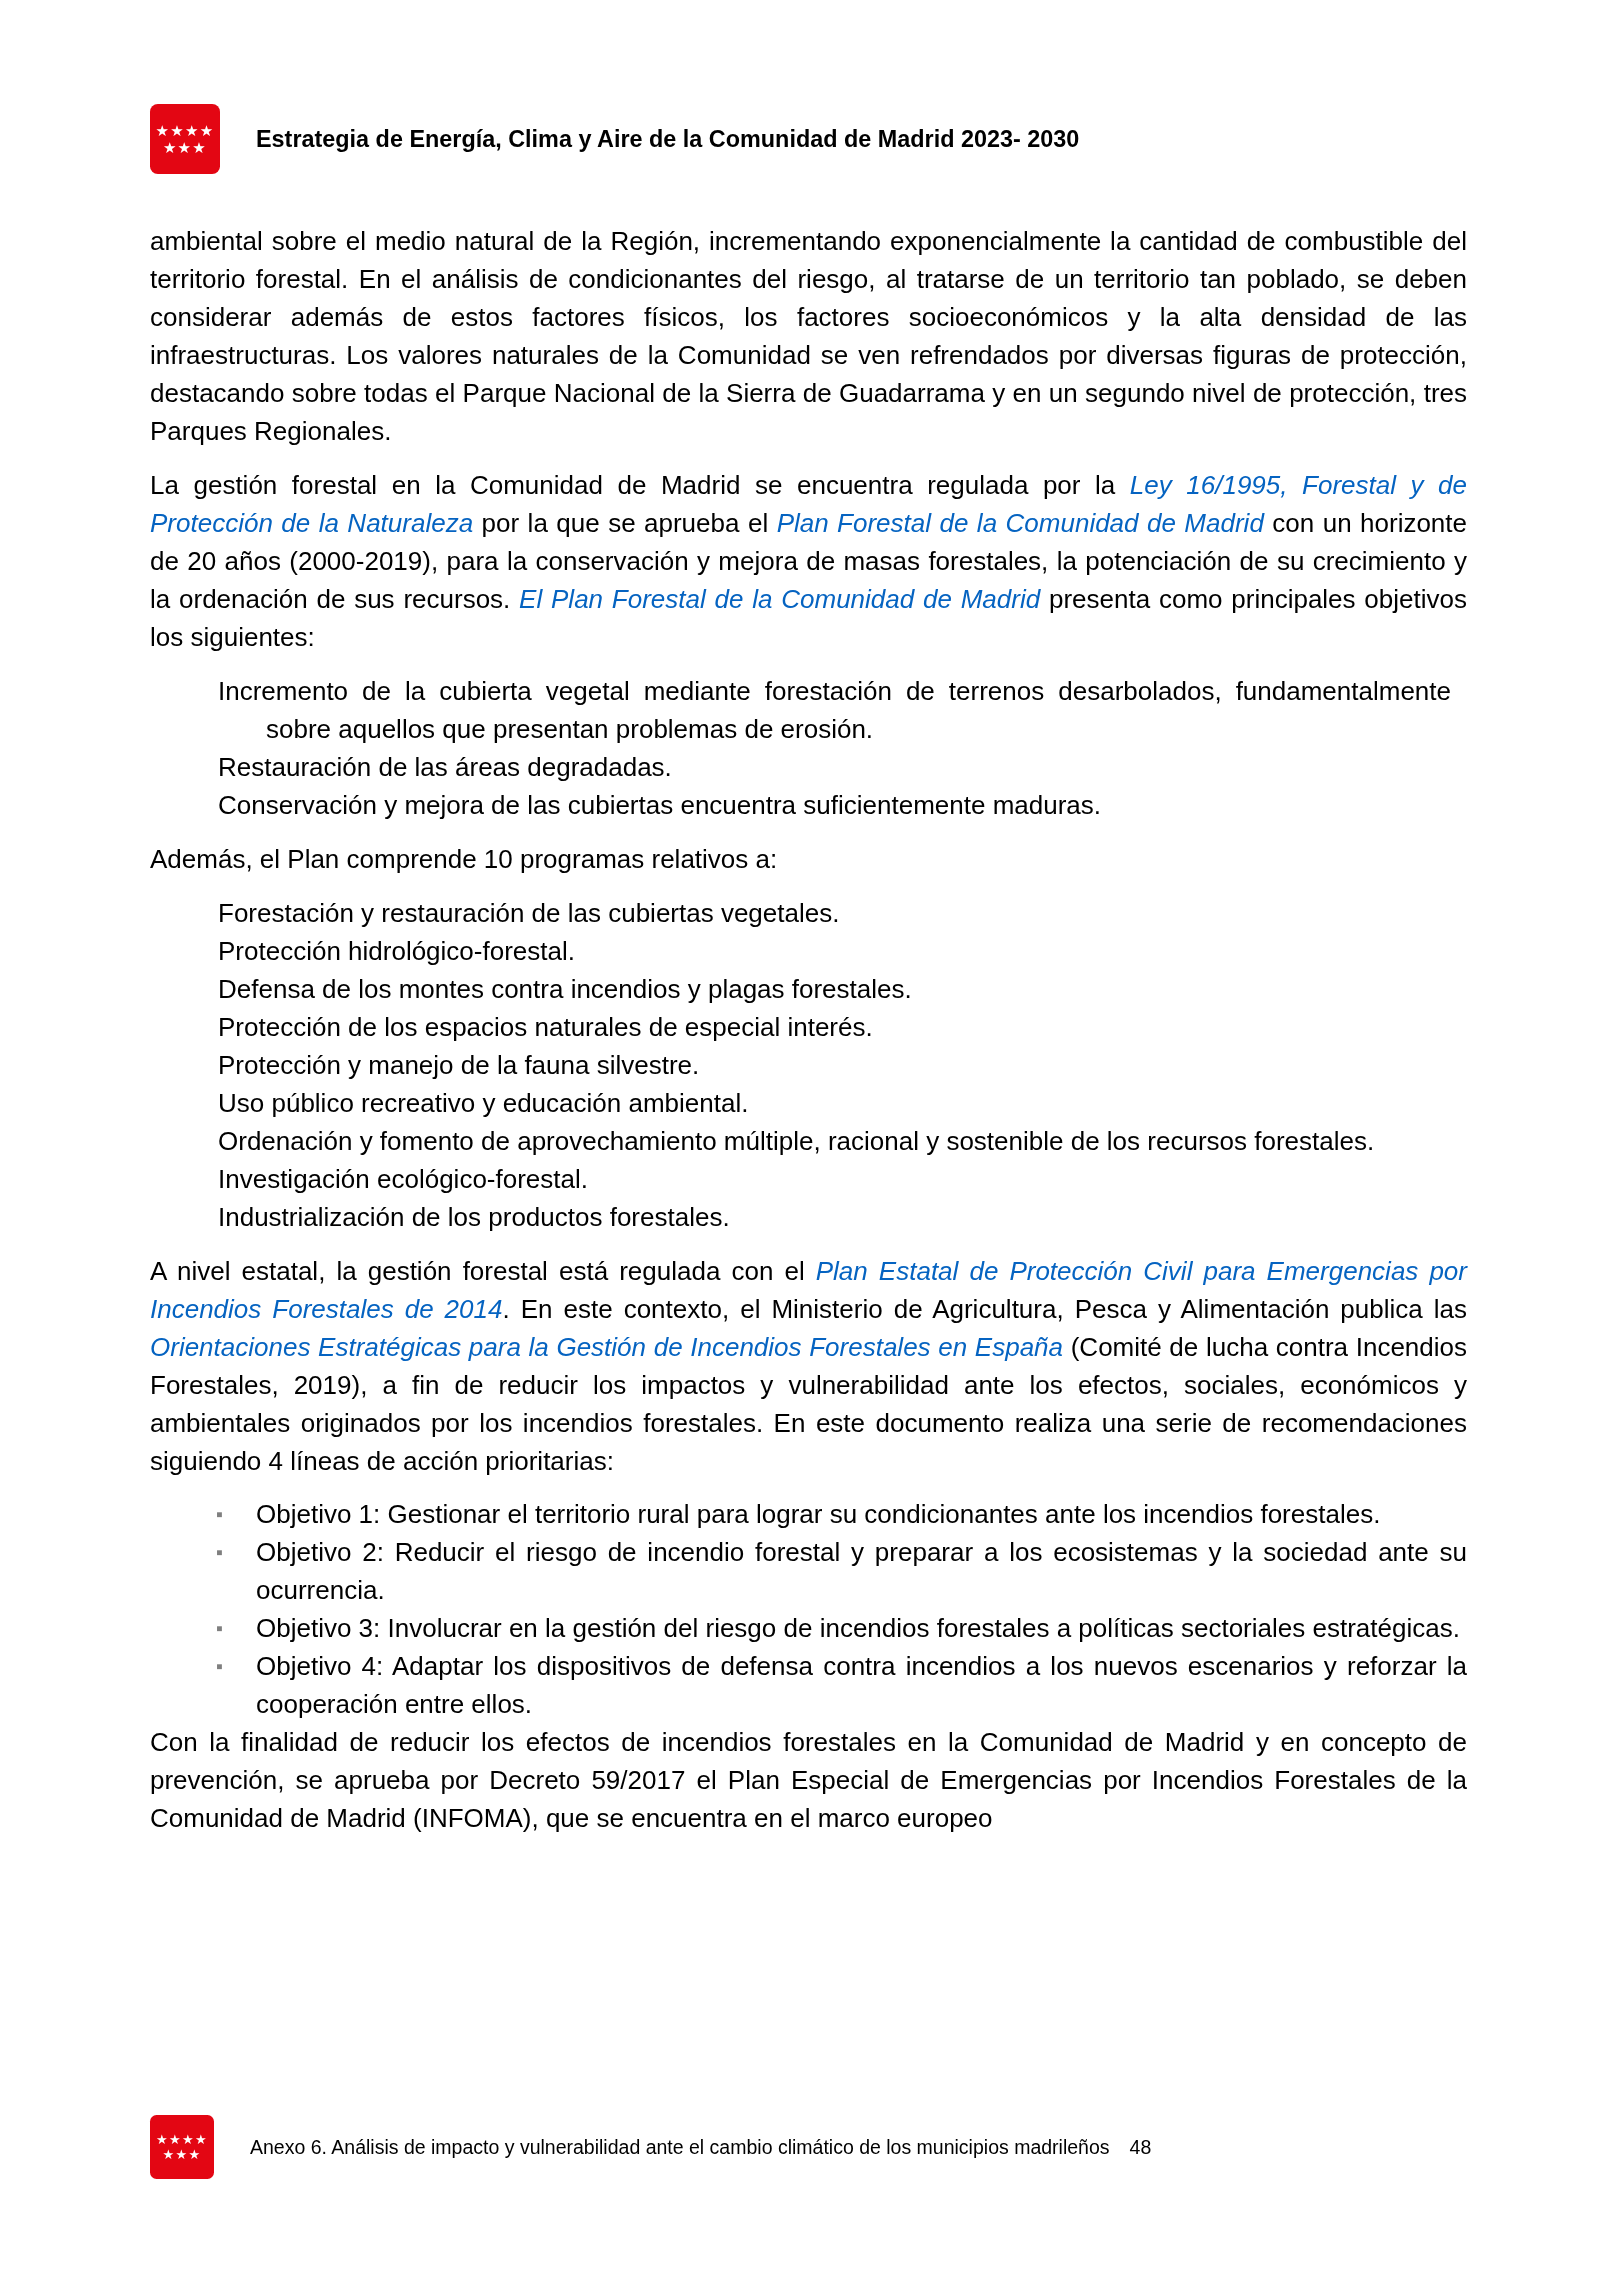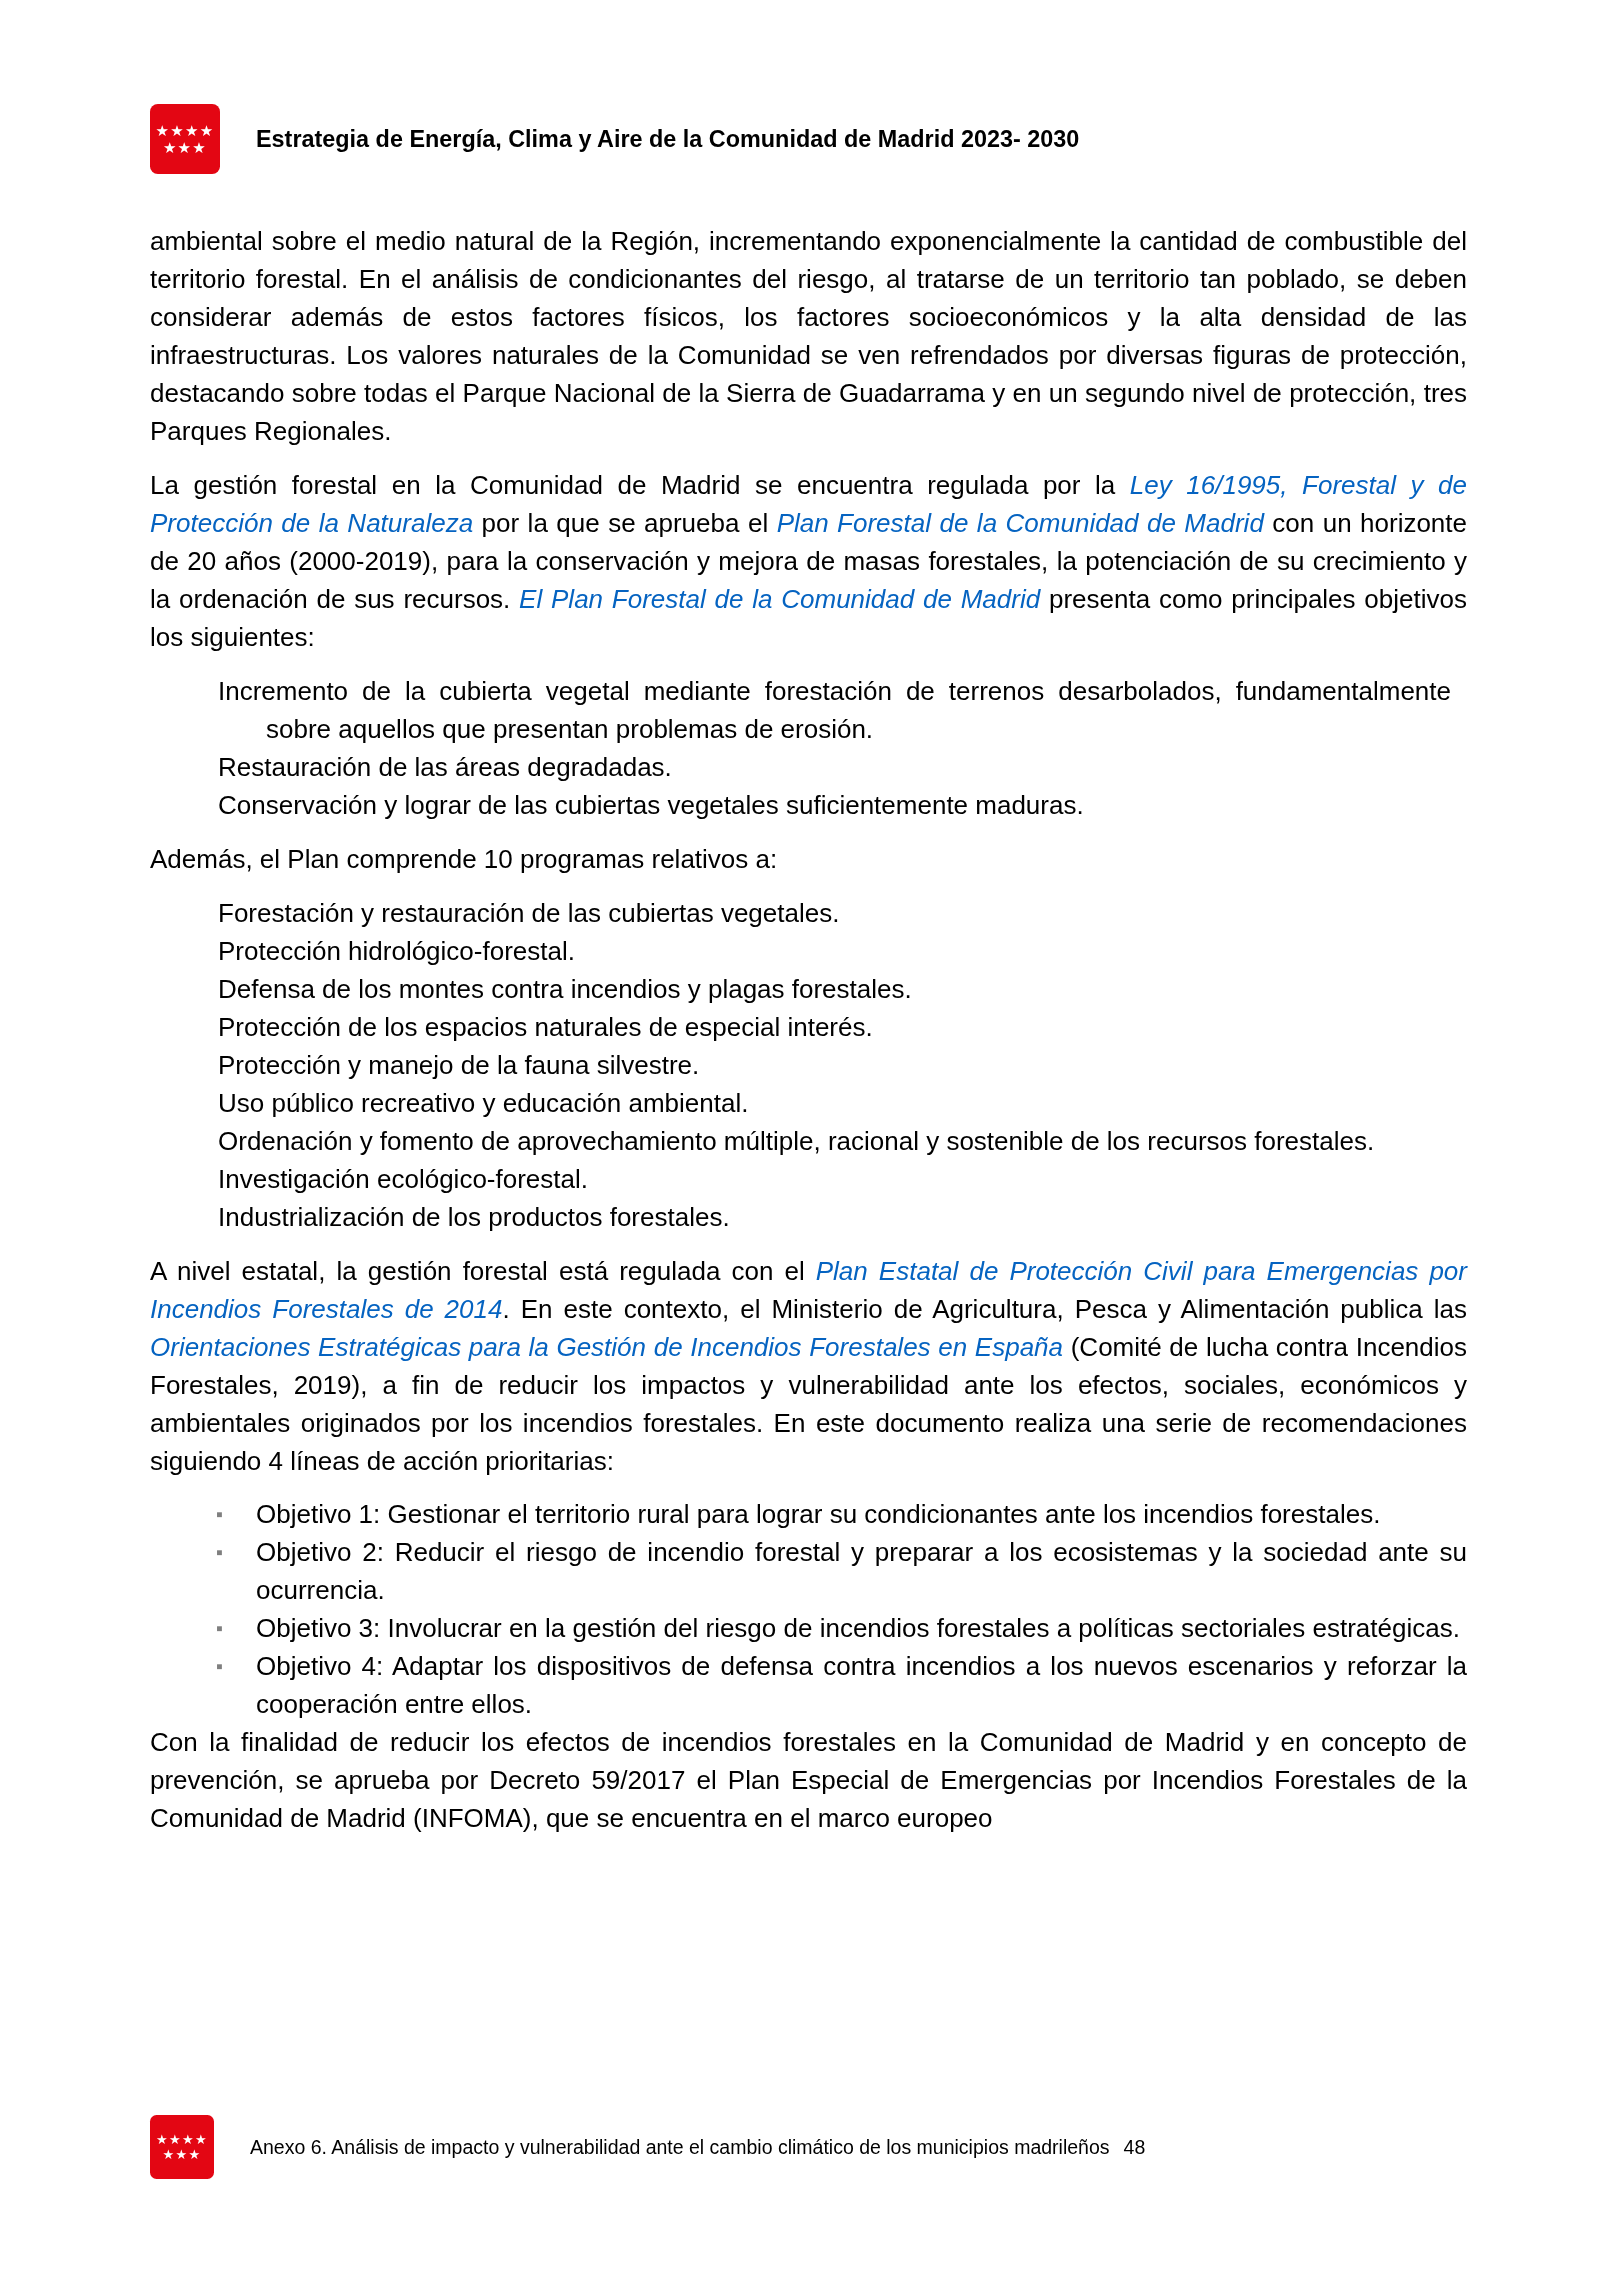--- a/index.html
+++ b/index.html
@@ -90,42 +90,42 @@
     right: 150px;
     top: 2115px;
     display: flex;
     align-items: center;
     gap: 36px;
   }
   .footer-text {
     font-size: 19.5px;
     color: #000000;
   }
-  .page-number { margin-left: 14px; }
+  .page-number { margin-left: 20px; }
 </style>
 </head>
 <body>
 
 <div class="page">
 
   <div class="doc-header">
     <div class="logo">
       <div class="stars-row">★★★★</div>
       <div class="stars-row">★★★</div>
     </div>
     <div class="header-title">Estrategia de Energía, Clima y Aire de la Comunidad de Madrid 2023- 2030</div>
   </div>
 
   <div class="doc-body">
       <p class="para"><span class="run">ambiental sobre el medio natural de la Región, incrementando exponencialmente la cantidad de combustible del territorio forestal. En el análisis de condicionantes del riesgo, al tratarse de un territorio tan poblado, se deben considerar además de estos factores físicos, los factores socioeconómicos y la alta densidad de las infraestructuras. Los valores naturales de la Comunidad se ven refrendados por diversas figuras de protección, destacando sobre todas el Parque Nacional de la Sierra de Guadarrama y en un segundo nivel de protección, tres Parques Regionales.</span></p>
       <p class="para"><span class="run">La gestión forestal en la Comunidad de Madrid se encuentra regulada por la </span><span class="doclink">Ley 16/1995, Forestal y de Protección de la Naturaleza</span><span class="run"> por la que se aprueba el </span><span class="doclink">Plan Forestal de la Comunidad de Madrid</span><span class="run"> con un horizonte de 20 años (2000-2019), para la conservación y mejora de masas forestales, la potenciación de su crecimiento y la ordenación de sus recursos. </span><span class="doclink">El Plan Forestal de la Comunidad de Madrid</span><span class="run"> presenta como principales objetivos los siguientes:</span></p>
       <div class="list-plain">
         <p class="li-plain">Incremento de la cubierta vegetal mediante forestación de terrenos desarbolados, fundamentalmente sobre aquellos que presentan problemas de erosión.</p>
         <p class="li-plain">Restauración de las áreas degradadas.</p>
-        <p class="li-plain">Conservación y lograr de las cubiertas vegetales suficientemente maduras.</p>
+        <p class="li-plain">Conservación y mejora de las cubiertas encuentra suficientemente maduras.</p>
       </div>
       <p class="para"><span class="run">Además, el Plan comprende 10 programas relativos a:</span></p>
       <div class="list-plain">
         <p class="li-plain">Forestación y restauración de las cubiertas vegetales.</p>
         <p class="li-plain">Protección hidrológico-forestal.</p>
         <p class="li-plain">Defensa de los montes contra incendios y plagas forestales.</p>
         <p class="li-plain">Protección de los espacios naturales de especial interés.</p>
         <p class="li-plain">Protección y manejo de la fauna silvestre.</p>
         <p class="li-plain">Uso público recreativo y educación ambiental.</p>
         <p class="li-plain">Ordenación y fomento de aprovechamiento múltiple, racional y sostenible de los recursos forestales.</p>

